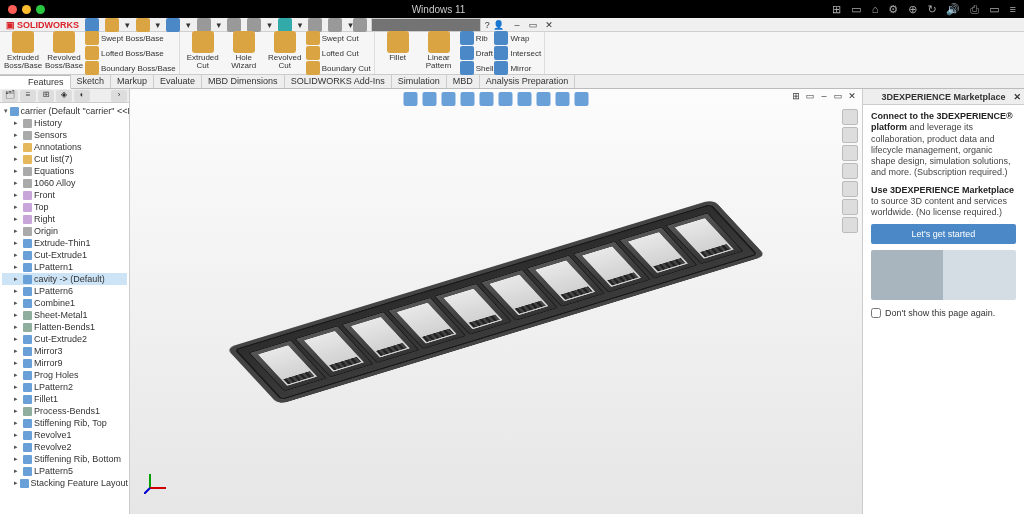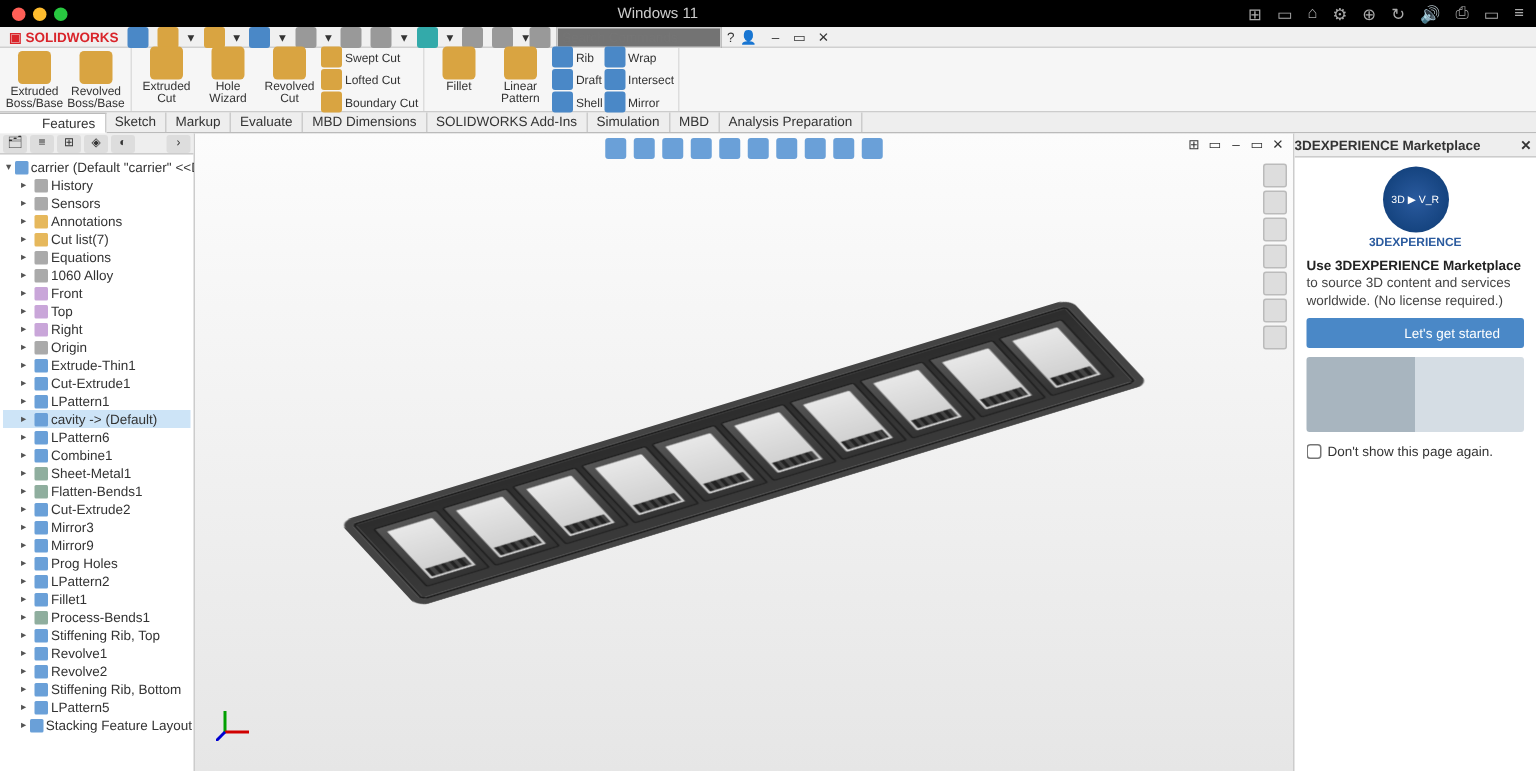--- a/index.html
+++ b/index.html
@@ -64,30 +64,30 @@
   .top-right-controls span { width: 12px; height: 12px; font-size: 9px; text-align: center; cursor: default; }
   .triad { position: absolute; left: 14px; bottom: 20px; width: 24px; height: 24px; }
 
   .model { position: absolute; top: 50%; left: 50%; transform: translate(-50%, -50%) rotateX(55deg) rotateZ(-28deg); transform-style: preserve-3d; perspective: 1000px; }
   .board { width: 540px; height: 100px; background: linear-gradient(#2d2d2d, #3a3a3a); border: 2px solid #1a1a1a; border-radius: 4px; position: relative; box-shadow: 0 0 0 6px #444; display: flex; padding: 10px 8px; gap: 4px; }
   .slot { flex: 1; background: linear-gradient(#555,#333); border: 1px solid #1a1a1a; border-radius: 2px; position: relative; }
   .slot::before { content: ""; position: absolute; inset: 6px; background: linear-gradient(#e8e8e8,#ccc); border-radius: 1px; }
   .slot::after { content: ""; position: absolute; left: 8px; right: 8px; bottom: 8px; height: 10px; background: repeating-linear-gradient(90deg,#222 0 3px,#444 3px 6px); }
 
   .market-panel { width: 162px; background: #fff; border-left: 1px solid #ccc; display: flex; flex-direction: column; font-size: 9px; overflow: hidden; }
-  .mp-header { height: 16px; background: #eee; border-bottom: 1px solid #ccc; display: flex; align-items: center; justify-content: flex-start; font-size: 9px; font-weight: bold; position: relative; }
+  .mp-header { height: 16px; background: #eee; border-bottom: 1px solid #ccc; display: flex; align-items: center; justify-content: center; font-size: 9px; font-weight: bold; position: relative; }
   .mp-header .x { position: absolute; right: 3px; cursor: default; }
   .mp-body { padding: 6px 8px; display: flex; flex-direction: column; gap: 6px; }
   .mp-logo { display: flex; flex-direction: column; align-items: center; gap: 2px; }
   .mp-logo-circle { width: 44px; height: 44px; border-radius: 50%; background: radial-gradient(#2a5a9e,#0c3a72); display: flex; align-items: center; justify-content: center; color: #fff; font-size: 7px; }
   .mp-brand { color: #2a5a9e; font-weight: bold; font-size: 8px; }
   .mp-h { font-weight: bold; color: #2a5a9e; font-size: 10px; line-height: 1.2; }
   .mp-p { color: #444; line-height: 1.25; }
   .mp-p b { color: #222; }
-  .mp-btn { background: #4a88c7; color: #fff; text-align: right; padding: 5px 16px; border-radius: 2px; cursor: default; }
+  .mp-btn { background: #4a88c7; color: #fff; text-align: center; padding: 5px 4px; border-radius: 2px; cursor: default; }
   .mp-img { width: 100%; height: 50px; background: linear-gradient(90deg,#a8b5bf 50%, #d5dde4 50%); border-radius: 2px; }
   .mp-link { color: #2a5a9e; text-decoration: underline; cursor: default; }
   .mp-check { display: flex; align-items: flex-end; gap: 4px; margin-top: 2px; }
   .mp-check input { width: 10px; height: 10px; }
 </style>
 </head>
 <body>
 
 <div class="mac-titlebar">
   <div class="traffic">
@@ -141,20 +141,34 @@
   <div class="ribbon-group">
     <div class="rg-big">
       <div class="rg-cell">
           <span class="ico24"></span>
           <span>Extruded Boss/Base</span>
         </div>
       <div class="rg-cell">
           <span class="ico24"></span>
           <span>Revolved Boss/Base</span>
         </div>
+      <div class="rg-rows">
+        <div class="rg-row">
+            <span class="ico16"></span>
+            <span>Swept Boss/Base</span>
+          </div>
+        <div class="rg-row">
+            <span class="ico16"></span>
+            <span>Lofted Boss/Base</span>
+          </div>
+        <div class="rg-row">
+            <span class="ico16"></span>
+            <span>Boundary Boss/Base</span>
+          </div>
+      </div>
     </div>
   </div>
   <div class="ribbon-group">
     <div class="rg-big">
       <div class="rg-cell">
           <span class="ico24"></span>
           <span>Extruded Cut</span>
         </div>
       <div class="rg-cell">
           <span class="ico24"></span>
@@ -460,26 +474,21 @@
       <line x1="6" y1="18" x2="0" y2="24" stroke="#0000d0" stroke-width="2"></line>
     </svg>
   </div>
 
   <div class="market-panel">
     <div class="mp-header">
       <span>3DEXPERIENCE Marketplace</span>
       <span class="x">✕</span>
     </div>
     <div class="mp-body">
-      <div class="mp-logo">
-        <div class="mp-logo-circle">
-            <span>3D ▶ V_R</span>
-          </div>
-        <div class="mp-brand">3DEXPERIENCE</div>
-      </div>
+      <div class="mp-p"><b>Connect to the 3DEXPERIENCE® platform</b><span> and leverage its collaboration, product data and lifecycle management, organic shape design, simulation solutions, and more. (Subscription required.)</span></div>
       <div class="mp-p"><b>Use 3DEXPERIENCE Marketplace</b><span> to source 3D content and services worldwide. (No license required.)</span></div>
       <div class="mp-btn">Let's get started</div>
       <div class="mp-img"></div>
       <label class="mp-check">
           <input type="checkbox" style="">
           <span>Don't show this page again.</span>
         </label>
     </div>
   </div>
 </div>

